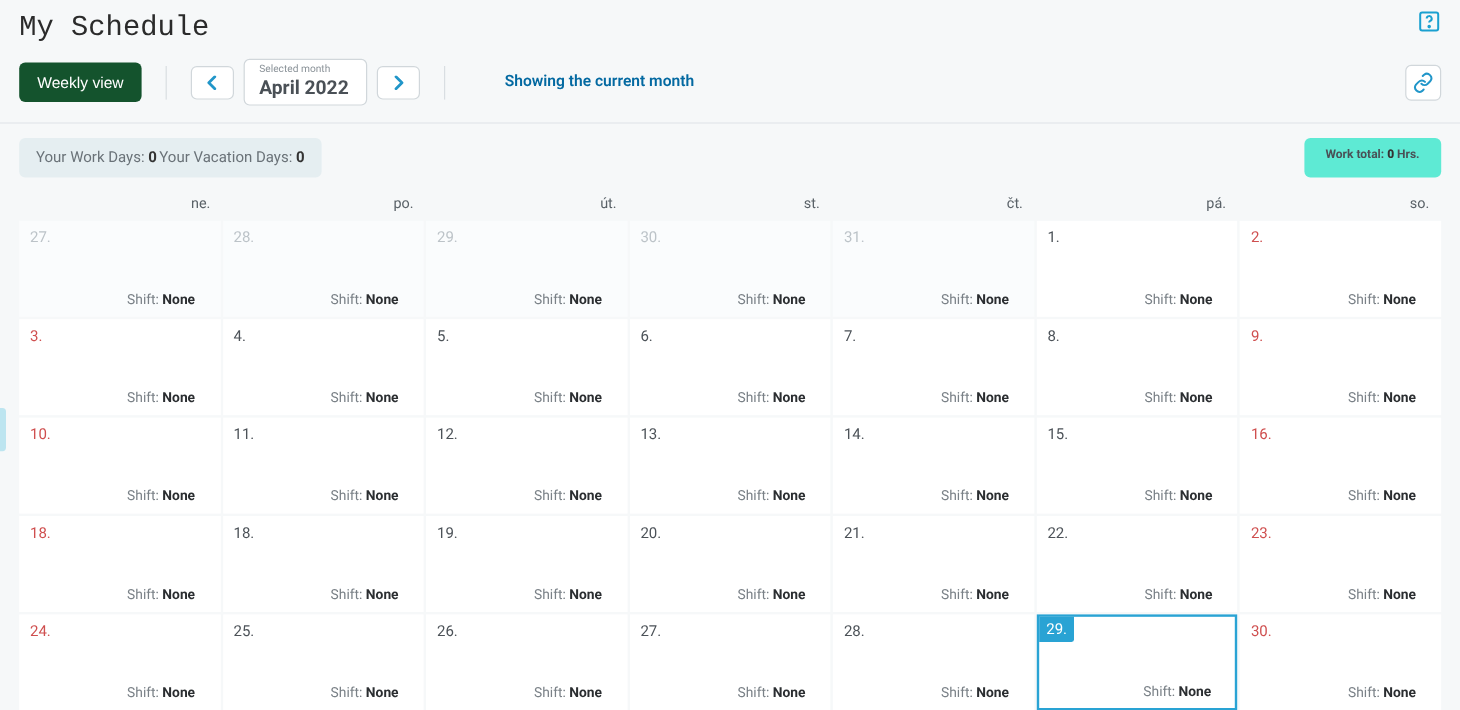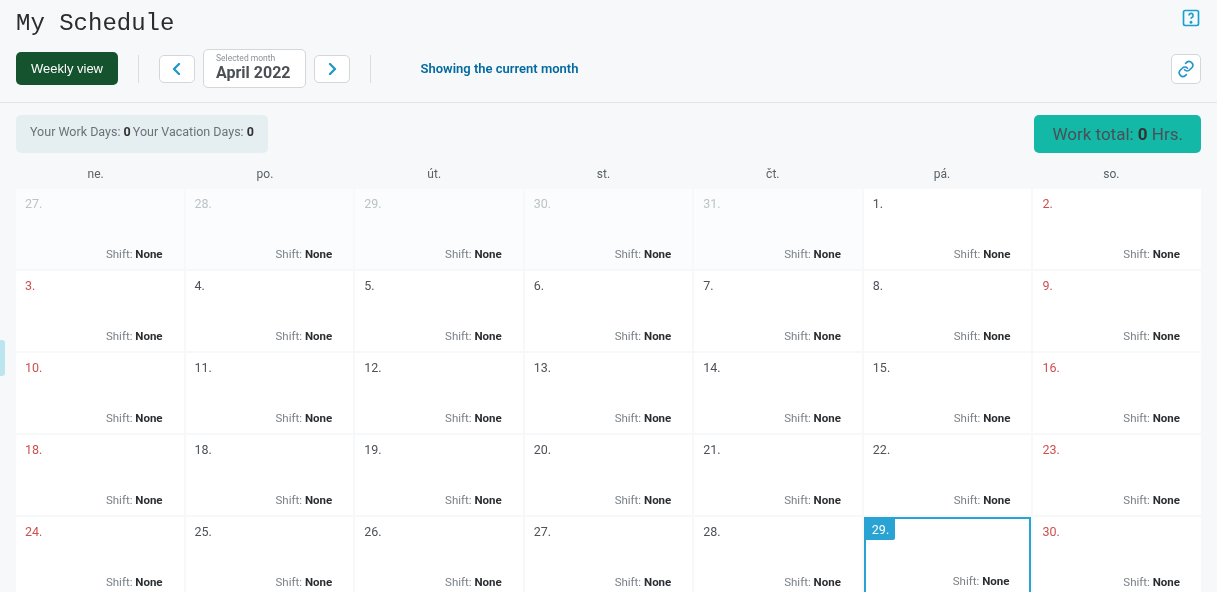--- a/index.html
+++ b/index.html
@@ -114,37 +114,38 @@
       border-radius: 5px;
       padding: 9px 14px;
       font-size: 12.5px;
       color: #6a7278;
       display: flex;
       gap: 2px;
     }
     .summary-pill b { color: #333; }
     .summary-right {
       margin-left: auto;
-      background: #14b8a6;
+      background: #5eead4;
       border-radius: 5px;
       padding: 9px 18px;
-      font-size: 17px;
+      font-size: 10px;
       color: #4a5056;
+      font-weight: bold;
     }
     .summary-right b { color: #333; }
     .calendar-wrapper {
       padding: 0 16px;
     }
     .day-headers {
       display: grid;
       grid-template-columns: repeat(7, 1fr);
       margin-bottom: 2px;
     }
     .day-head {
-      text-align: center;
+      text-align: right;
       font-size: 12px;
       color: #5a6268;
       padding: 2px 10px 6px 0;
     }
     .calendar-grid {
       display: grid;
       grid-template-columns: repeat(7, 1fr);
       gap: 2px;
     }
     .cell {

